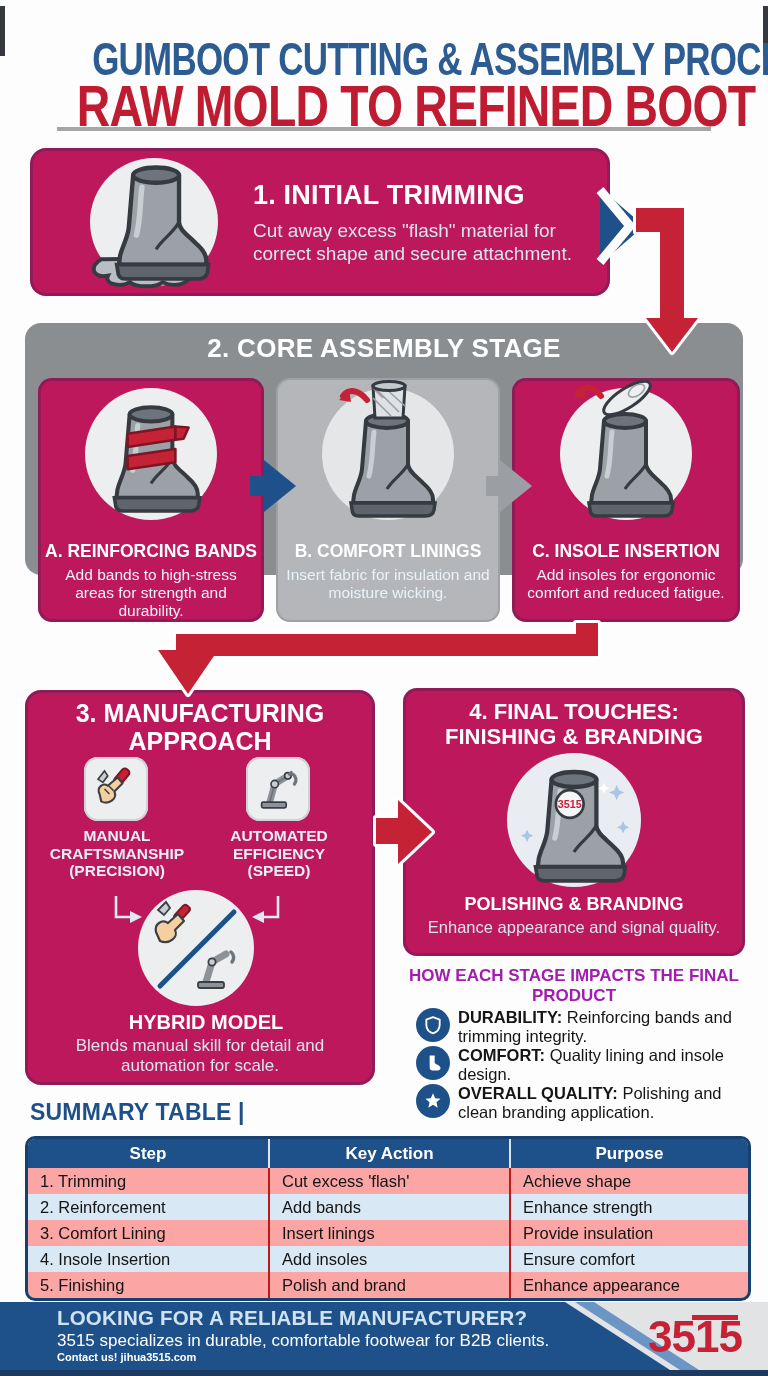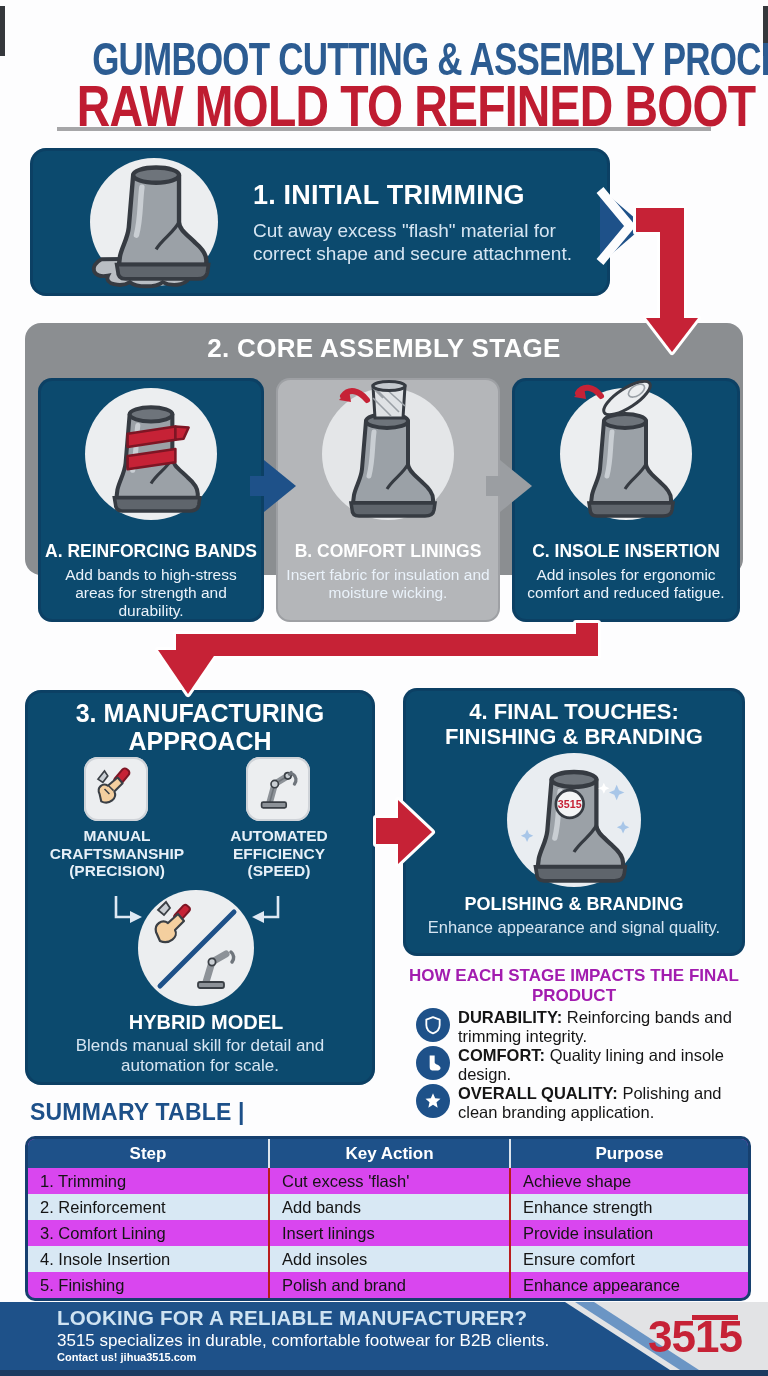--- a/index.html
+++ b/index.html
@@ -5,21 +5,21 @@
   html,body{margin:0;padding:0;}
   body{width:768px;height:1376px;background:#fdfdfe;font-family:"Liberation Sans",sans-serif;overflow:hidden;}
   #canvas{position:relative;width:768px;height:1376px;background:#fdfdfe;overflow:hidden;}
   .abs{position:absolute;}
   
   .title-line1{left:0;top:32px;width:768px;text-align:center;font-size:46px;font-weight:bold;color:#2c5c92;white-space:nowrap;transform:scaleX(.76);letter-spacing:-1px;}
   .title-line2{left:0;top:72px;width:768px;text-align:center;font-size:58px;font-weight:bold;color:#bf1c31;white-space:nowrap;transform:scaleX(.8);letter-spacing:-1px;}
   .title-divider{left:57px;top:127px;width:654px;height:4px;background:#a6a6a8;}
   .corner-tick{width:5px;height:50px;background:#35383c;top:6px;}
   
-  .navy-box{background:#0c4a6e;border-radius:16px;box-shadow:inset 0 0 0 3px rgba(10,35,70,.25);}
+  .navy-box{background:#be185d;border-radius:16px;box-shadow:inset 0 0 0 3px rgba(10,35,70,.25);}
   .pale{color:#d6e5f2;}
   .pre{white-space:pre-line;}
   
   .box1{left:30px;top:148px;width:580px;height:148px;}
   .icon-circle{background:#eceef0;border-radius:50%;}
   .c1{left:90px;top:158px;width:128px;height:128px;}
   .s1-title{left:253px;top:180px;font-size:27px;font-weight:bold;color:#fff;letter-spacing:.2px;}
   .s1-body{left:253px;top:219px;width:348px;font-size:19px;line-height:1.22;}
   
   .box2{left:25px;top:323px;width:718px;height:252px;background:#8b8e91;border-radius:16px;}
@@ -51,21 +51,21 @@
   .s4-subtitle{left:403px;top:894px;width:342px;text-align:center;font-size:18px;font-weight:bold;color:#fff;}
   .s4-body{left:403px;top:918px;width:342px;text-align:center;font-size:16.5px;}
   
   .impacts-heading{left:398px;top:966px;width:352px;text-align:center;font-size:17px;font-weight:bold;color:#a21caf;line-height:1.18;}
   .impact-icon{width:34px;height:34px;border-radius:50%;background:#1e5189;display:flex;align-items:center;justify-content:center;}
   .ii1{left:416px;top:1008px;} .ii2{left:416px;top:1046px;} .ii3{left:416px;top:1084px;}
   .impact-text{margin:0;width:294px;font-size:16.5px;line-height:1.13;color:#151515;}
   .it1{left:458px;top:1008px;} .it2{left:458px;top:1046px;} .it3{left:458px;top:1084px;}
   
   .summary-heading{left:30px;top:1099px;font-size:23px;font-weight:bold;color:#1d5089;letter-spacing:.2px;}
-  .sum-table-wrap{left:25px;top:1136px;width:720px;border:3px solid #16406f;border-radius:10px;overflow:hidden;background:#d946ef;}
+  .sum-table-wrap{left:25px;top:1136px;width:720px;border:3px solid #16406f;border-radius:10px;overflow:hidden;background:#fca5a5;}
   table.sum{border-collapse:collapse;width:100%;font-size:16.5px;color:#141414;}
   table.sum th{background:#1e5189;color:#fff;font-size:17px;font-weight:bold;height:27px;border-left:2px solid rgba(255,255,255,.85);}
   table.sum th:first-child{border-left:none;}
   table.sum td{height:26px;padding:0 0 0 12px;border-left:2px solid #b91c1c;}
   table.sum td:first-child{border-left:none;}
   table.sum tr.alt{background:#d8e8f4;}
   
   .footer-gray{left:0;top:1302px;width:768px;height:74px;background:#e2e3e5;}
   .footer-blue{left:0;top:1302px;width:768px;height:68px;background:#1e5189;clip-path:polygon(0 0,565px 0,670px 100%,0 100%);}
   .footer-stripe{left:0;top:1302px;width:768px;height:68px;background:#6b95c4;clip-path:polygon(575px 0,594px 0,699px 100%,680px 100%);}

